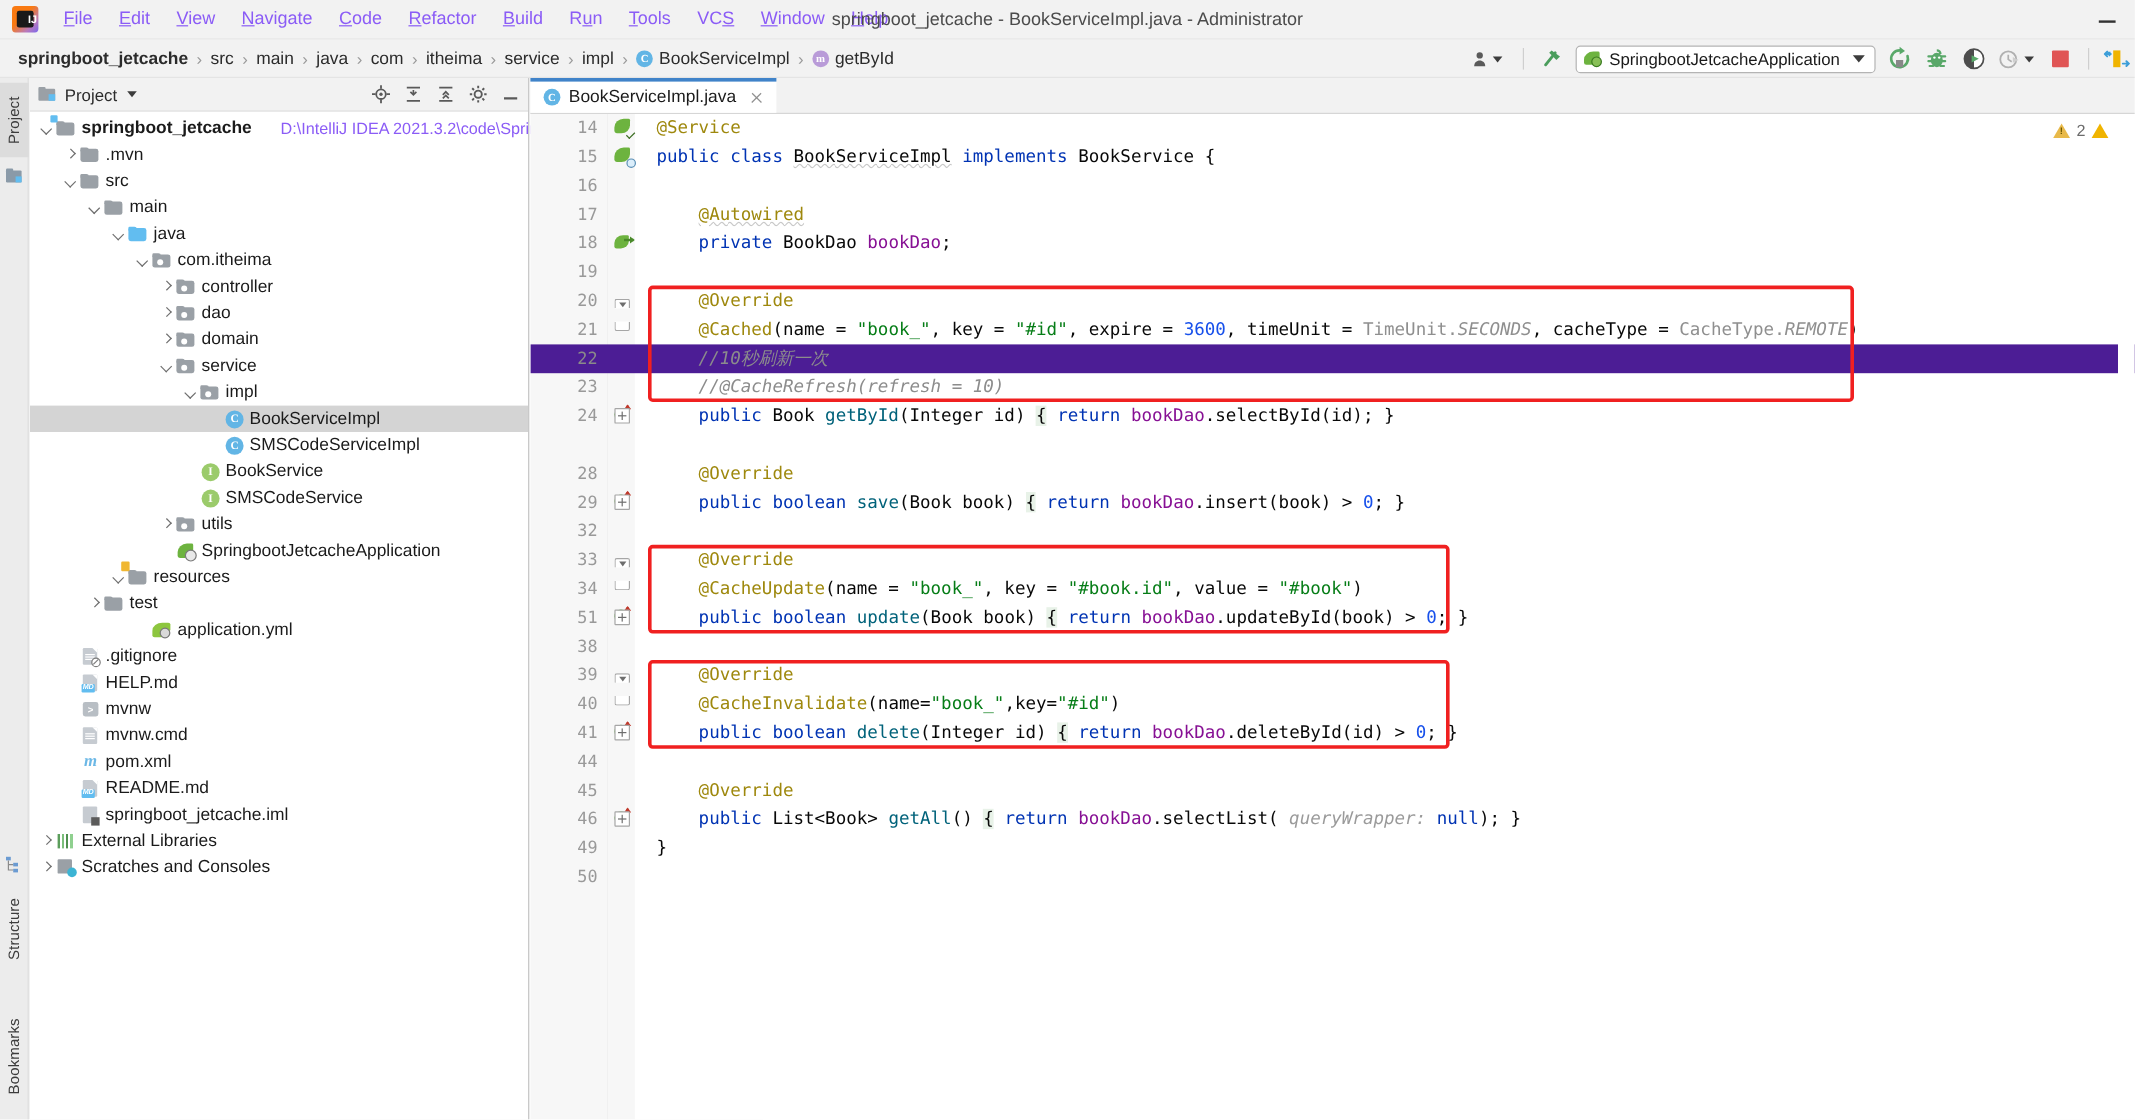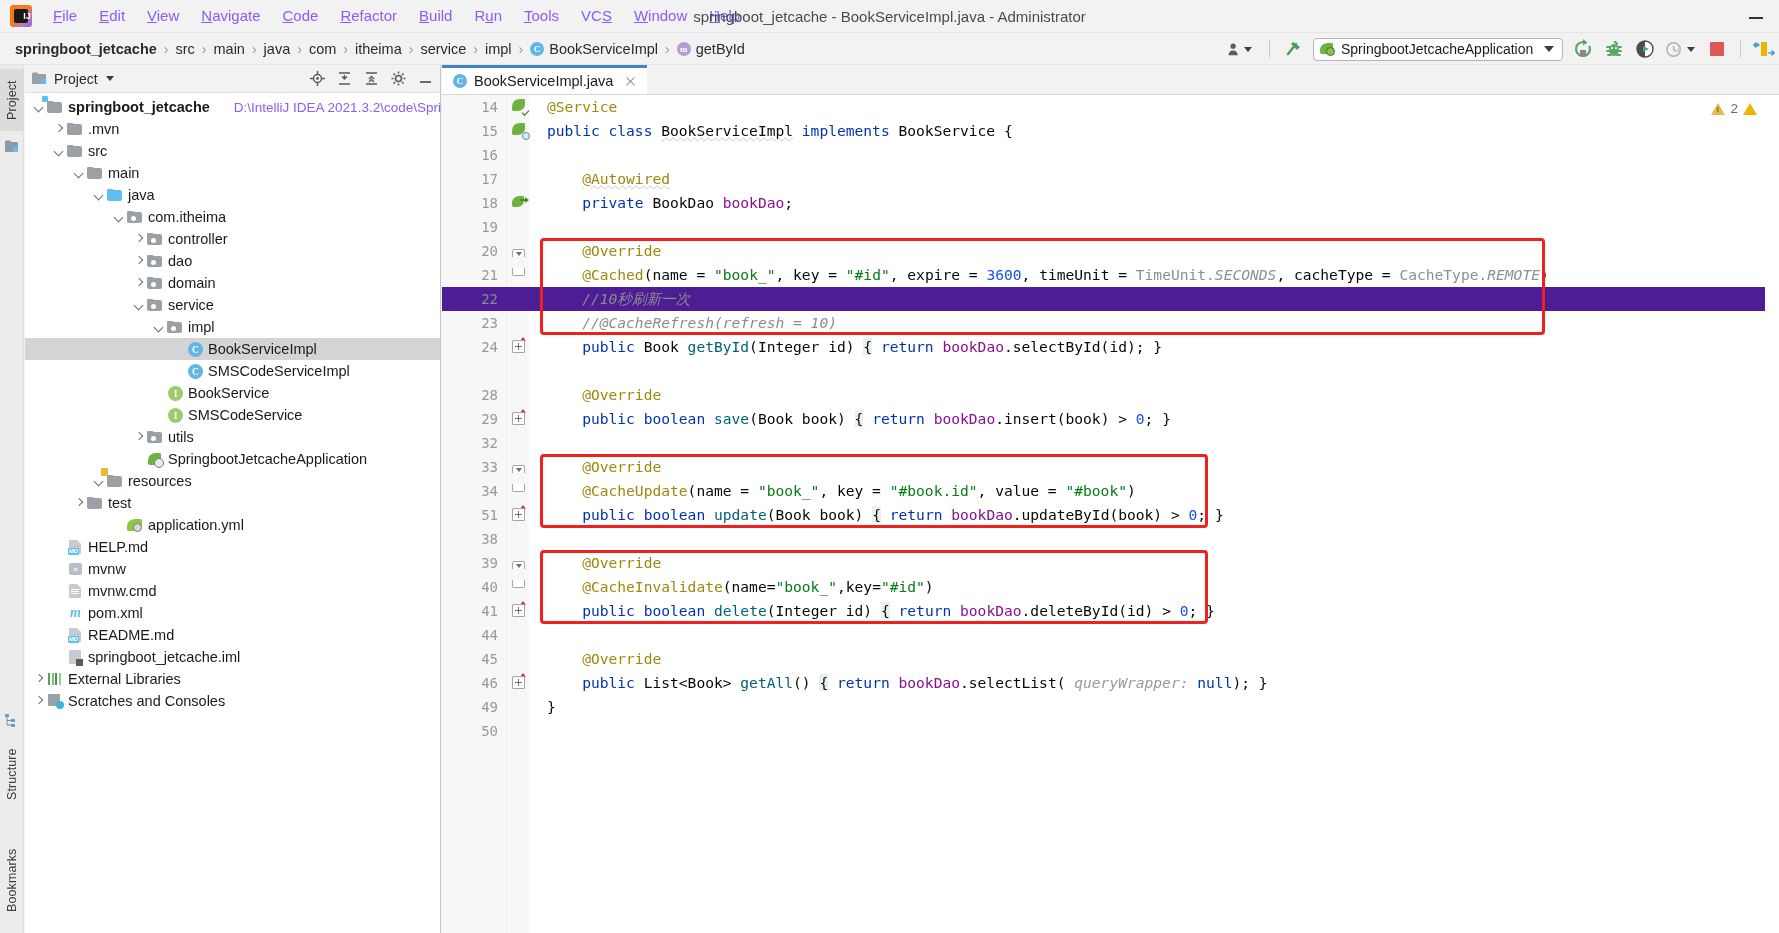--- a/index.html
+++ b/index.html
@@ -819,20 +819,30 @@
           <span class="arrow"></span>
           <span class="node-ic">
             <span class="ic-yml"></span>
           </span>
           <span class="lbl">application.yml</span>
         </div>
         <div class="row" style="padding-left: 26px;">
           <span class="arrow"></span>
           <span class="node-ic">
             <span class="ic-file">
+              <i class="lines"></i>
+              <i class="deny"></i>
+            </span>
+          </span>
+          <span class="lbl">.gitignore</span>
+        </div>
+        <div class="row" style="padding-left: 26px;">
+          <span class="arrow"></span>
+          <span class="node-ic">
+            <span class="ic-file">
               <i class="tag">MD</i>
             </span>
           </span>
           <span class="lbl">HELP.md</span>
         </div>
         <div class="row" style="padding-left: 26px;">
           <span class="arrow"></span>
           <span class="node-ic">
             <span class="ic-sh">&gt;</span>
           </span>

